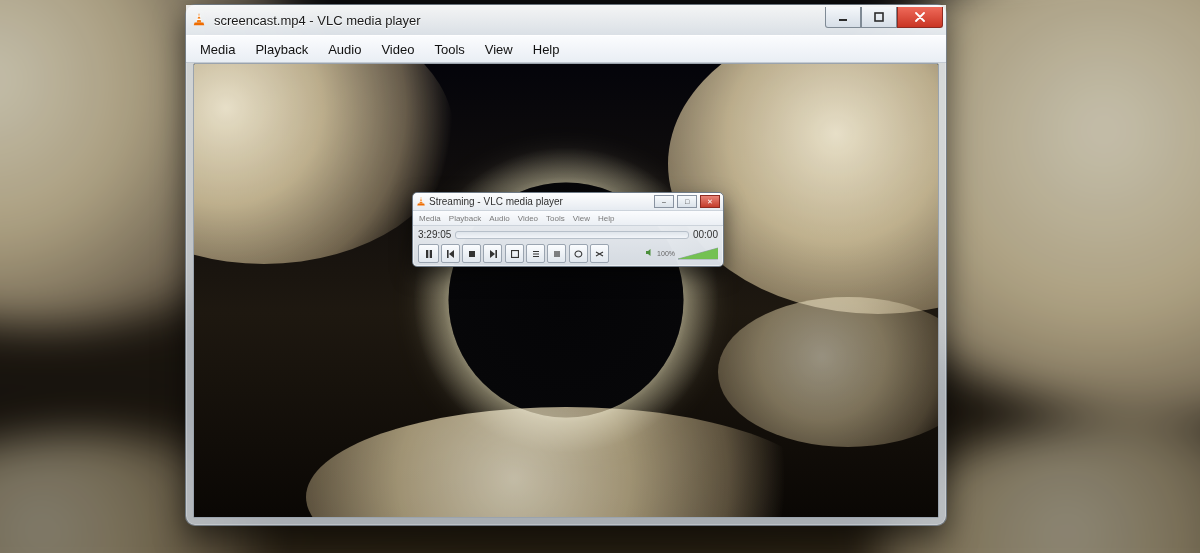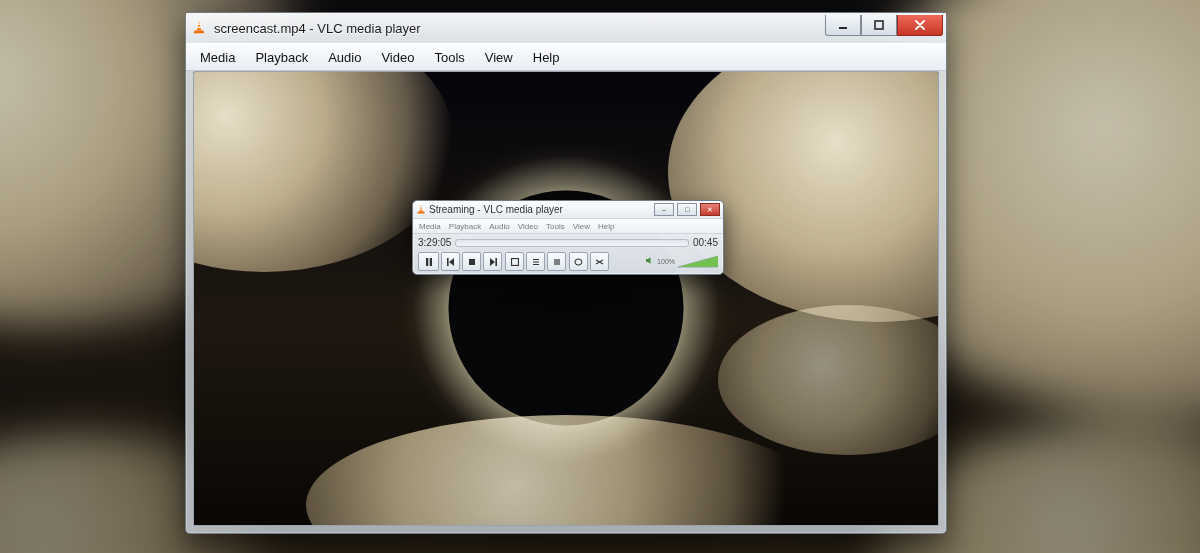--- a/index.html
+++ b/index.html
@@ -10,22 +10,22 @@
        radial-gradient(circle at 50% 57%, rgba(0,0,0,.95) 0%, rgba(0,0,0,.95) 16%, rgba(0,0,0,0) 17%),
        radial-gradient(ellipse 120% 80% at 50% 110%, #1a140a 0%, #2d2415 30%, rgba(0,0,0,0) 60%),
        linear-gradient(#06060a,#201a12 55%,#0b0805);}
   .cloud{position:absolute;border-radius:50%;background:radial-gradient(circle at 40% 40%, #fff8dd, #d7c79e 35%, #6f6350 65%, rgba(0,0,0,0) 80%);mix-blend-mode:screen;opacity:.85;}
   .cloud.a{width:520px;height:360px;left:-140px;top:-40px;}
   .cloud.b{width:620px;height:420px;right:-210px;top:-20px;}
   .cloud.c{width:420px;height:230px;right:-60px;bottom:-80px;opacity:.55;}
   .cloud.d{width:380px;height:200px;left:-40px;bottom:-60px;opacity:.5;}
 
   
-  .vlc-window{position:absolute;left:185px;top:12px;width:760px;height:520px;
-    border:1px solid rgba(80,90,100,.7);border-radius:5px;
+  .vlc-window{position:absolute;left:185px;top:4px;width:760px;height:520px;
+    border:1px solid rgba(80,90,100,.7);border-radius:10px;
     box-shadow:0 12px 30px rgba(0,0,0,.55), inset 0 0 0 1px rgba(255,255,255,.25);
     background:linear-gradient(#e7edf3cc,#d7dee6cc 40%,#c9d1dbcc);
     backdrop-filter:blur(2px);}
   .titlebar{height:30px;display:flex;align-items:center;gap:6px;padding:0 6px;color:#1a1a1a;
     background:linear-gradient(#fdfdfddd,#e3e9efcc);}
   .titlebar .app-icon{width:16px;height:16px;}
   .titlebar .title{flex:0 0 auto;white-space:nowrap;text-shadow:0 1px 0 #fff;}
   .titlebar .spacer{flex:1;}
   .winbtns{display:flex;gap:0;margin-right:-3px;margin-top:-6px;}
   .winbtn{width:34px;height:20px;border:1px solid #7f8a95;border-top:none;display:flex;align-items:center;justify-content:center;
@@ -166,21 +166,21 @@
         <span>Audio</span>
         <span>Video</span>
         <span>Tools</span>
         <span>View</span>
         <span>Help</span>
       </div>
       <div class="m-body">
         <div class="timerow">
           <span>3:29:05</span>
           <div class="seek"></div>
-          <span>00:45</span>
+          <span>00:00</span>
         </div>
         <div class="controls">
           <div class="cg">
             <div class="btn play">
                 <svg width="8" height="8">
                   <rect x="1" y="0" width="2.3" height="8" fill="#333"></rect>
                   <rect x="4.7" y="0" width="2.3" height="8" fill="#333"></rect>
                 </svg>
               </div>
             <div class="btn">

